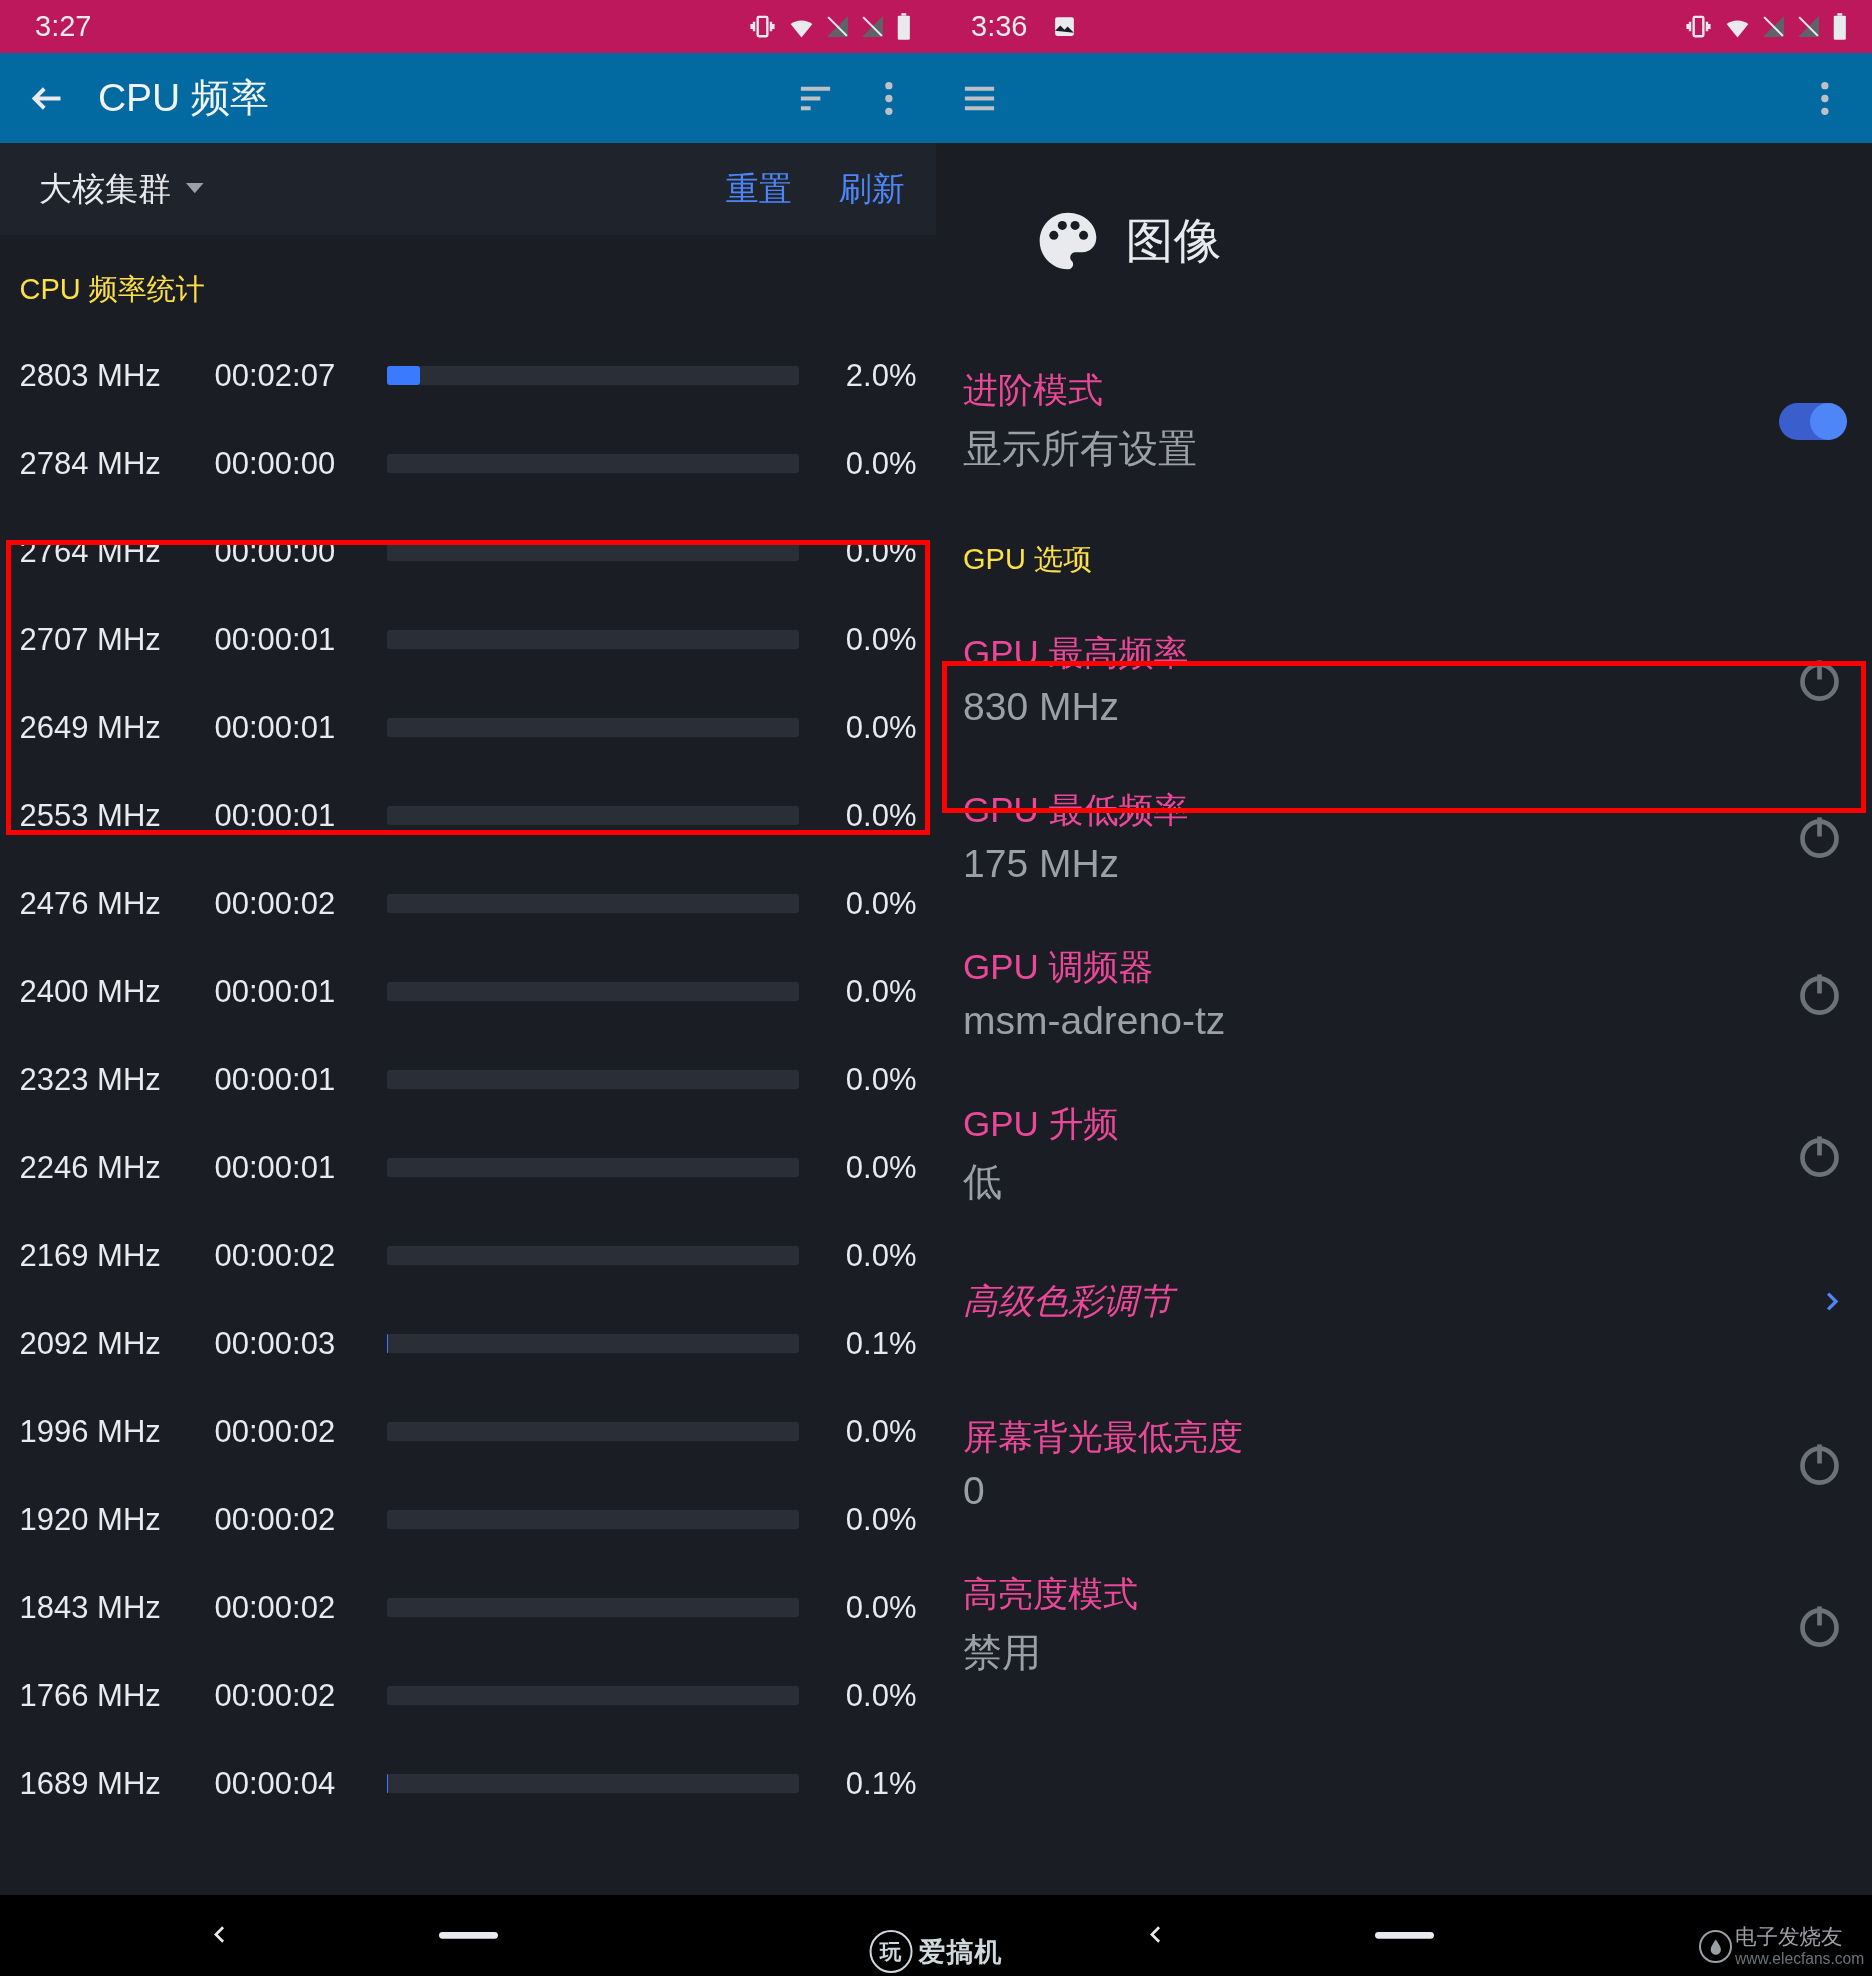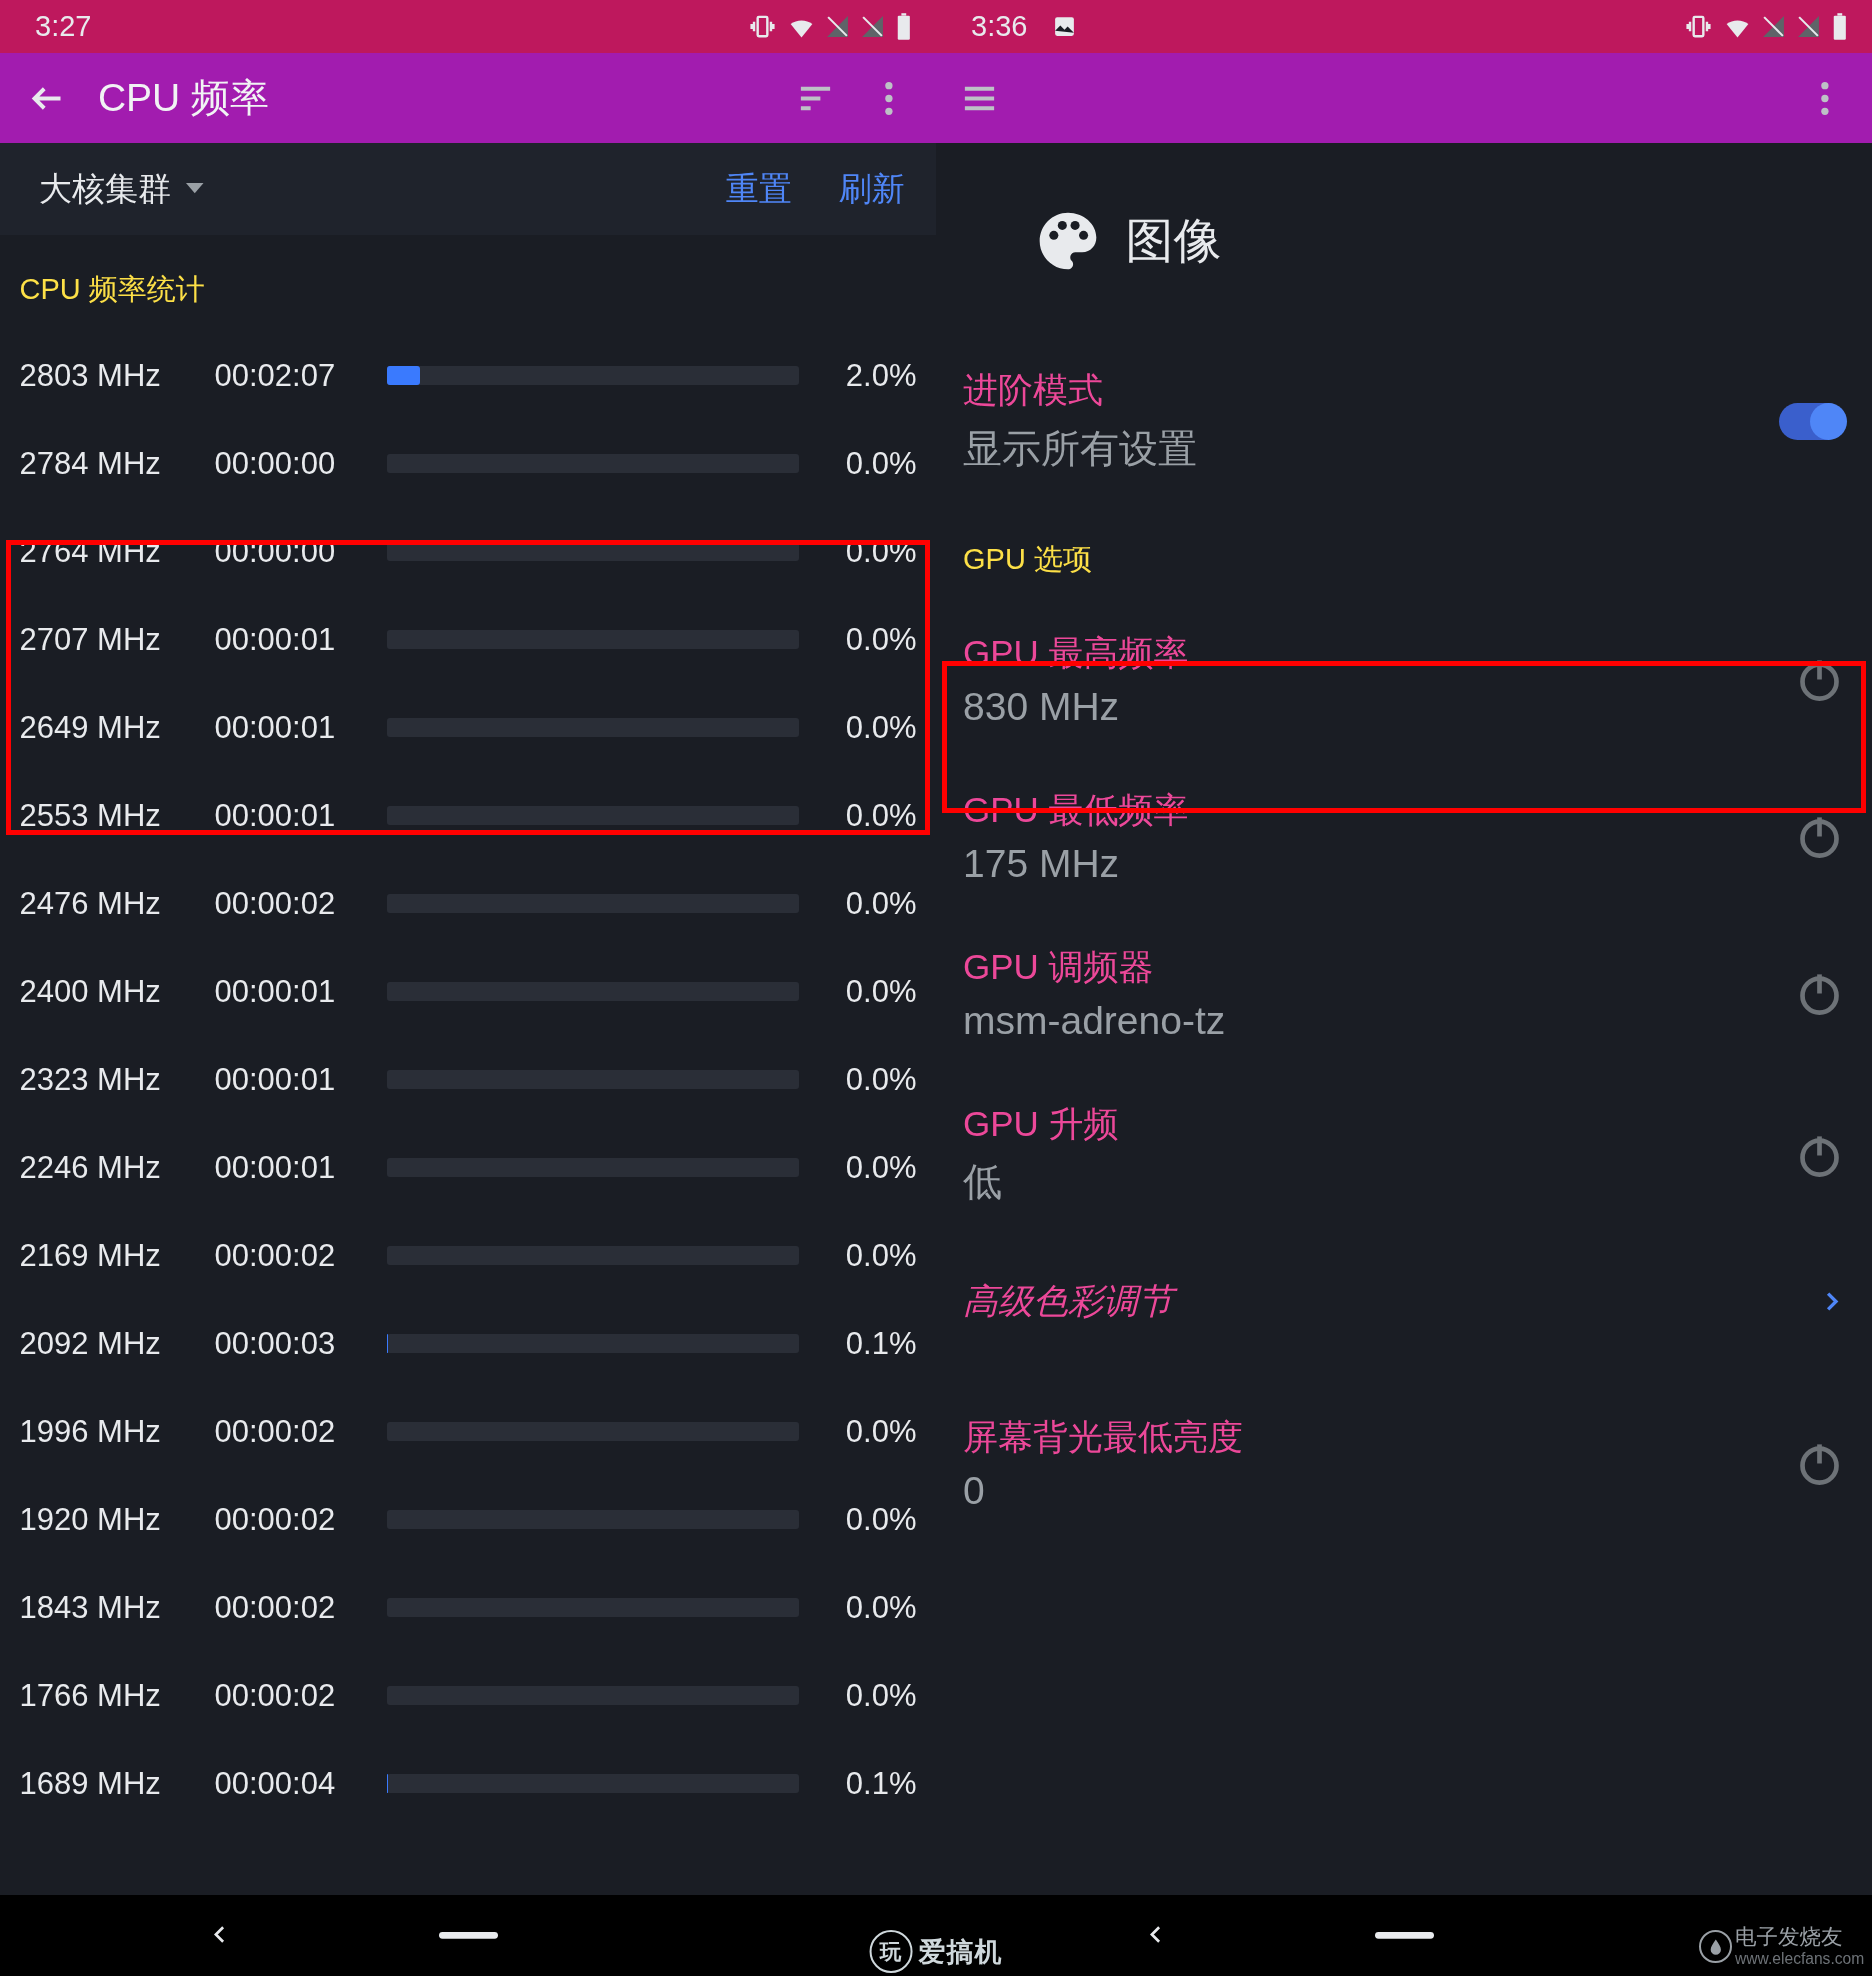--- a/index.html
+++ b/index.html
@@ -24,21 +24,21 @@
     background: #be185d;
   }
   .status-right { display: flex; align-items: center; gap: 9.8px; }
   .status-icon { display: inline-flex; align-items: center; }
 
   
   .app-bar {
     height: 90px;
     display: flex; align-items: center;
     padding: 0 11.7px 0 19.5px;
-    background: #a21caf;
+    background: #0369a1;
     justify-content: center;
   }
   .app-bar .back { width: 55px; display:flex; align-items:center; justify-content:center; }
   .app-bar .title {
     font-size: 39px; font-weight: 500; color: #f1f3f4;
     margin-left: 23.4px; flex: 1;
   }
   .app-bar .actions { display: flex; align-items: center; gap: 27px; padding-right: 11.7px; }
   .icon-btn { width:47px; height:47px; display:flex; align-items:center; justify-content:center; color:#bdc1c6; }
 
@@ -511,20 +511,32 @@
             <svg width="27" height="43" viewBox="0 0 24 24" fill="none" stroke="#4f86f7" stroke-width="3">
               <path d="M9 5l7 7-7 7"></path>
             </svg>
           </div>
         </div>
         <div style="height: 19.5px;"></div>
         <div class="setting">
           <div class="txt">
             <div class="label">屏幕背光最低亮度</div>
             <div class="sub">0</div>
+          </div>
+          <div class="trail">
+            <svg class="power-icon" viewBox="0 0 24 24" fill="none" stroke="#6d7277" stroke-width="2.2">
+              <circle cx="12" cy="13" r="8"></circle>
+              <path d="M12 3v9"></path>
+            </svg>
+          </div>
+        </div>
+        <div class="setting">
+          <div class="txt">
+            <div class="label">高亮度模式</div>
+            <div class="sub">禁用</div>
           </div>
           <div class="trail">
             <svg class="power-icon" viewBox="0 0 24 24" fill="none" stroke="#6d7277" stroke-width="2.2">
               <circle cx="12" cy="13" r="8"></circle>
               <path d="M12 3v9"></path>
             </svg>
           </div>
         </div>
       </div>
 

